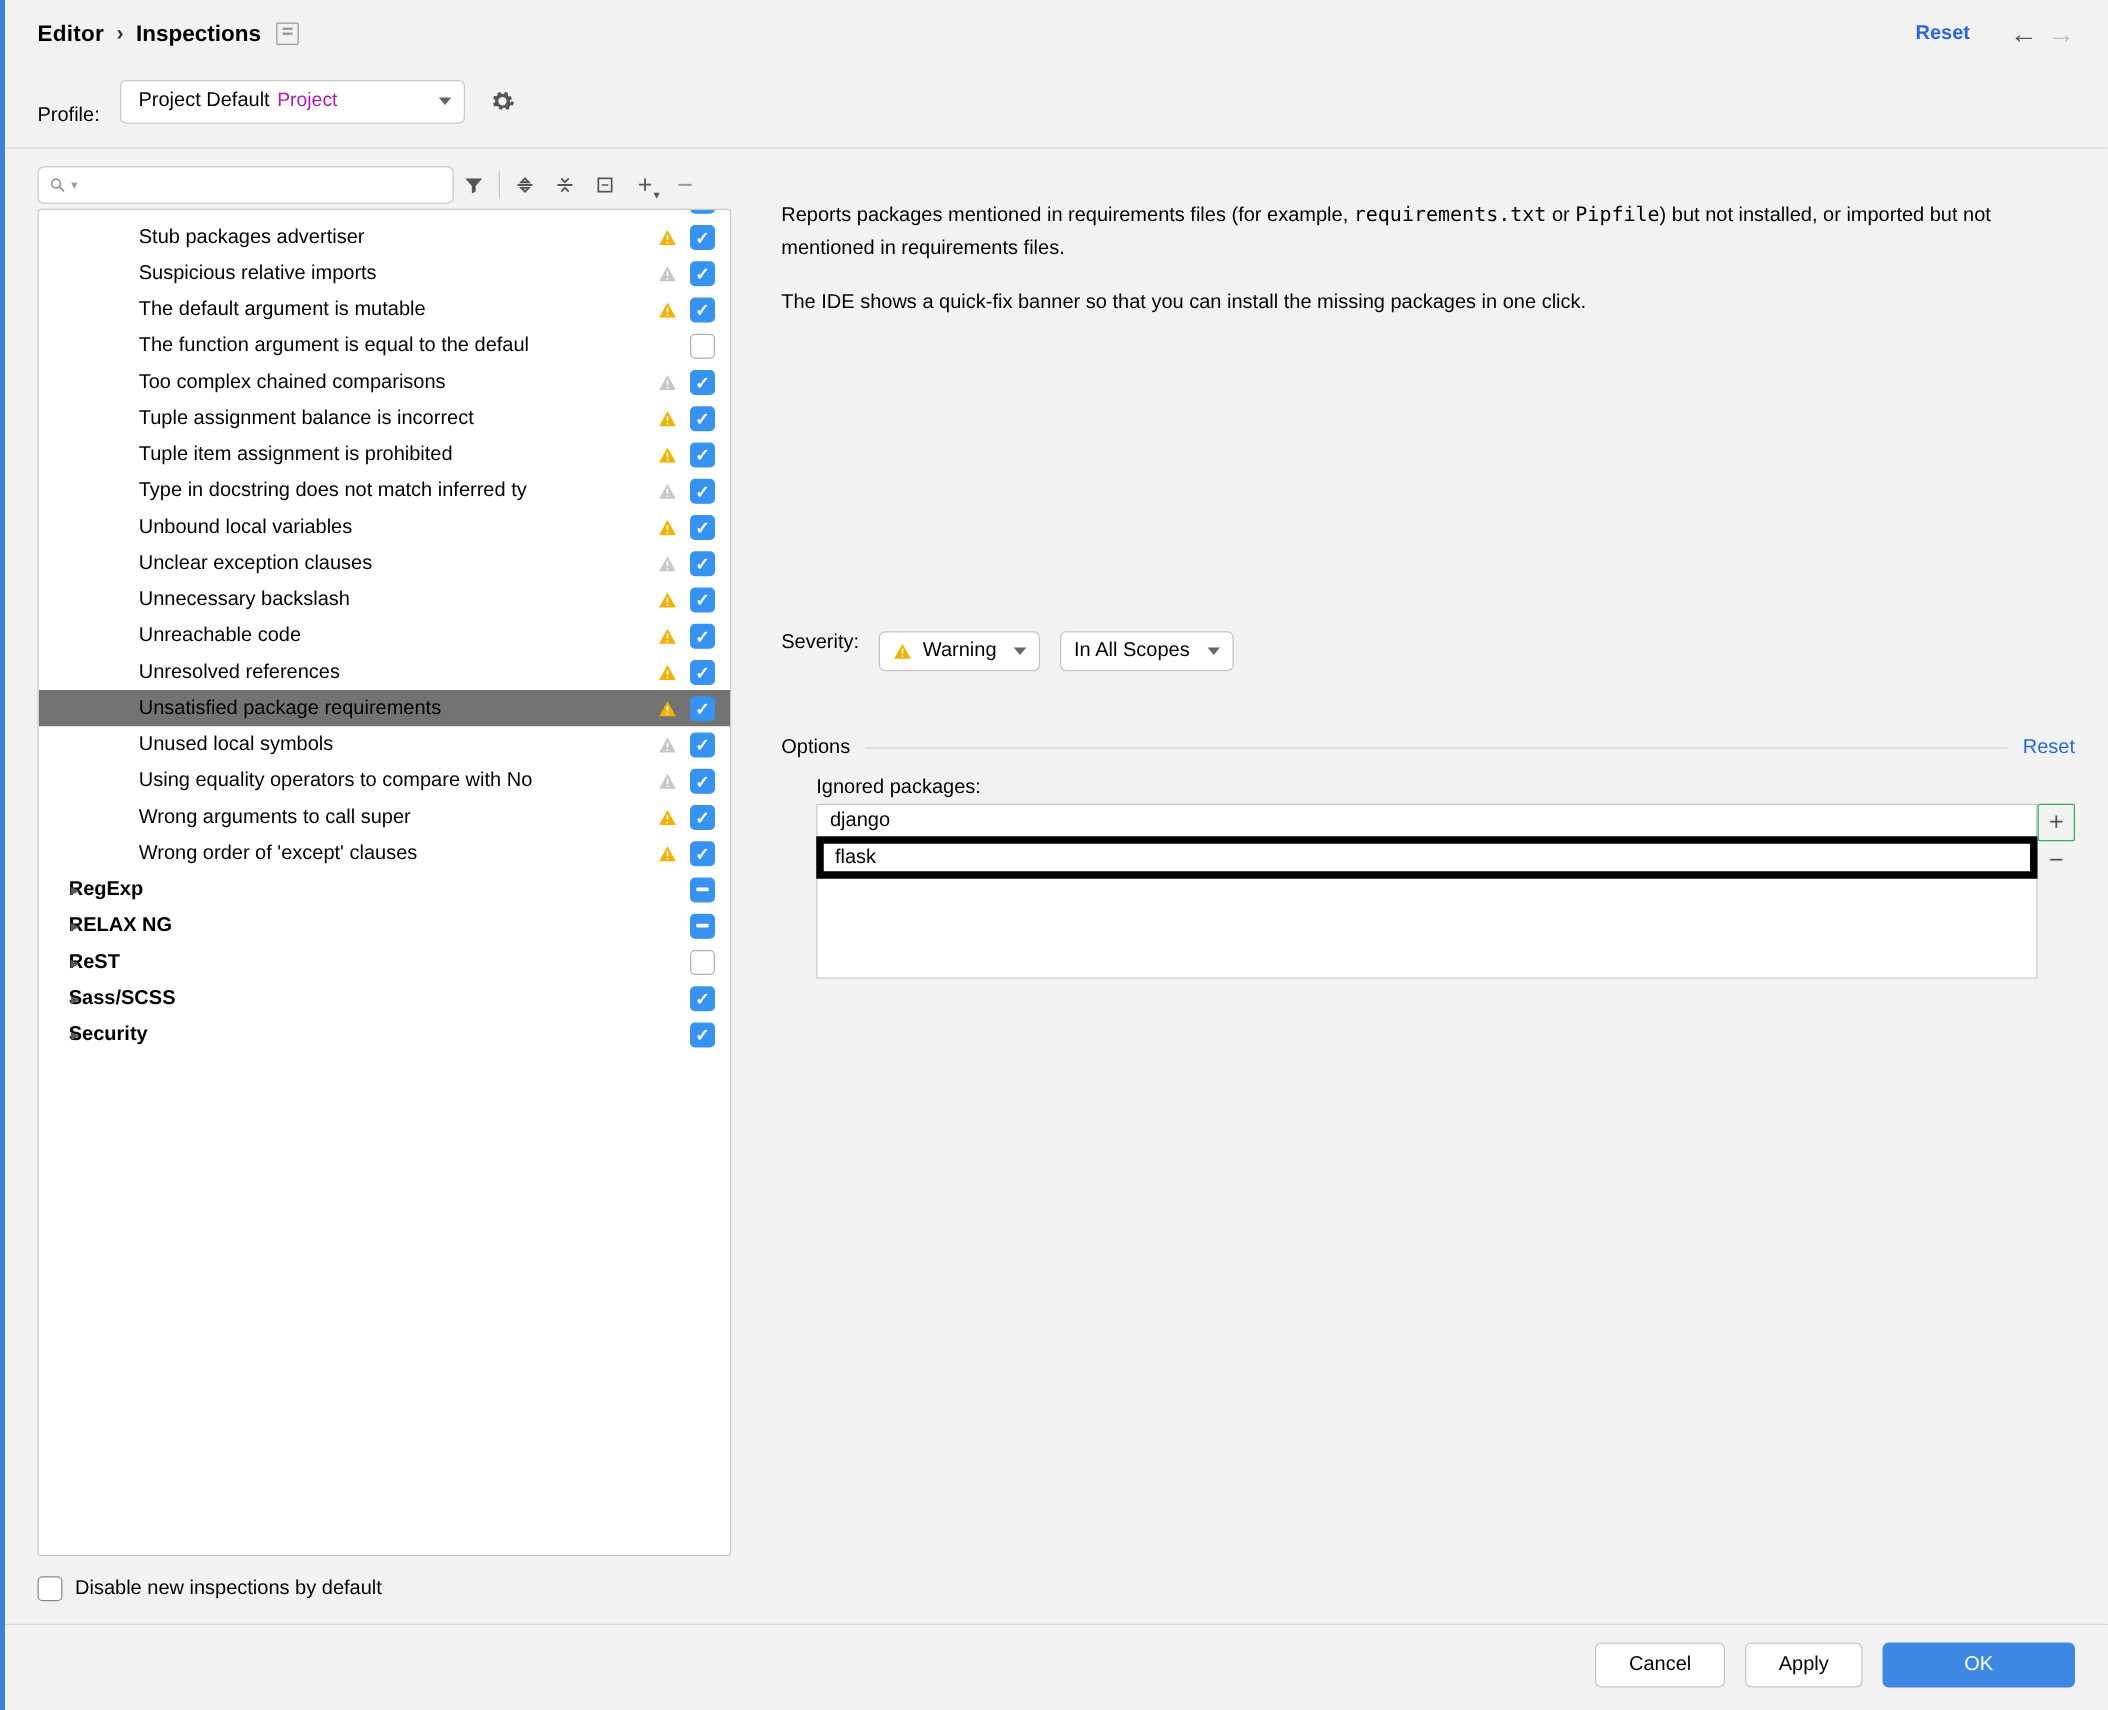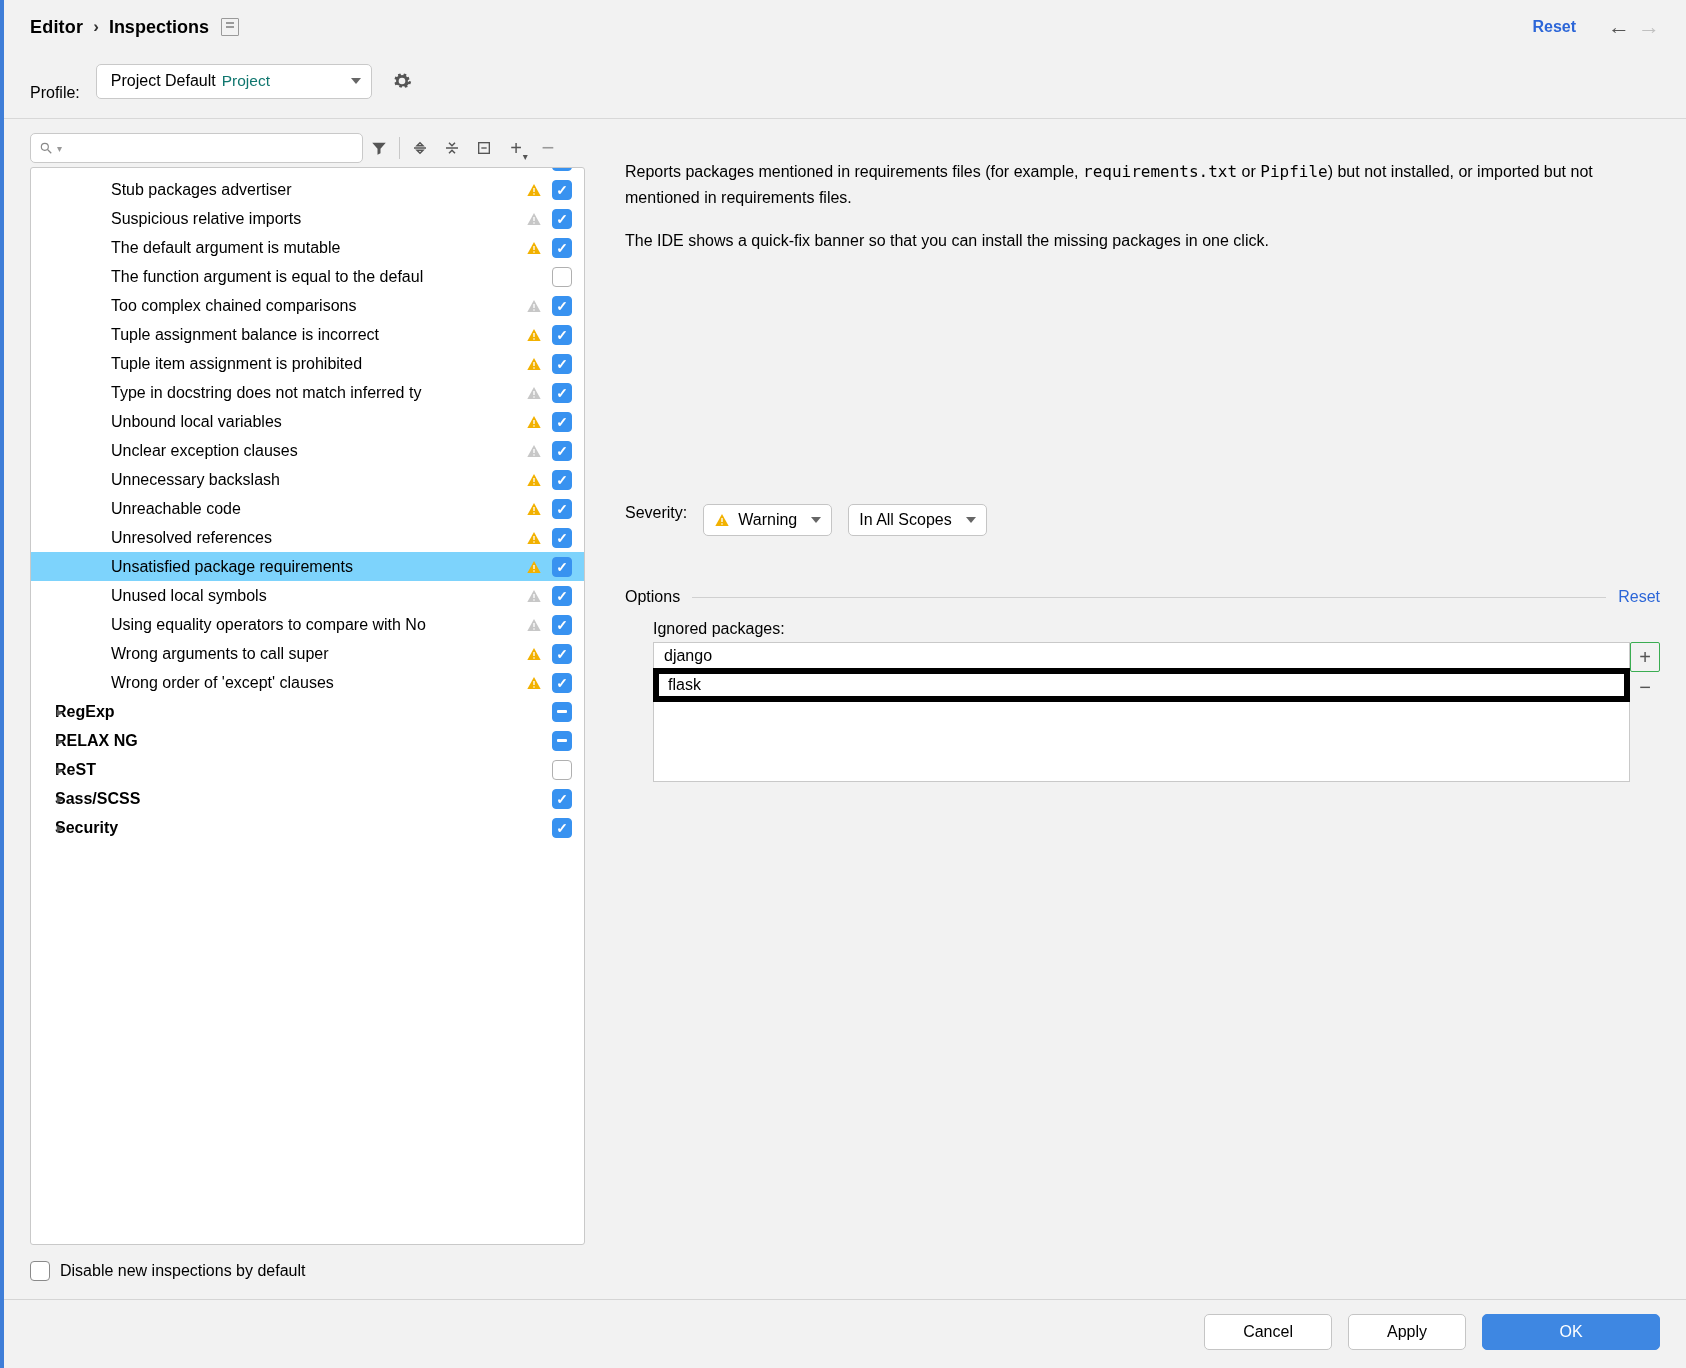--- a/index.html
+++ b/index.html
@@ -11,36 +11,36 @@
 .header .collapse-icon{margin-left:12px;display:inline-flex;width:16px;height:16px;border:1px solid #9a9a9a;align-items:center;justify-content:center;border-radius:1px;}
 .header .collapse-icon::after{content:"";width:8px;height:2px;background:#9a9a9a;box-shadow:0 -4px 0 #9a9a9a;}
 .header .spacer{flex:1;}
 .header .reset-link{color:#2c66d8;font-weight:600;font-size:16px;margin-right:24px;cursor:pointer;}
 .header .nav-arrow{font-size:22px;color:#555;margin-left:8px;cursor:default;}
 .header .nav-arrow.dis{color:#c0c0c0;}
 .profile-row{display:flex;align-items:center;padding:0 26px 14px 26px;border-bottom:1px solid #d8d8d8;height:46px;gap:16px;}
 .profile-label{font-size:16px;margin-top:23px;}
 .profile-select{display:flex;align-items:center;background:#fff;border:1px solid #c9c9c9;border-radius:5px;height:33px;padding:0 10px 0 14px;min-width:250px;cursor:pointer;}
 .profile-select .val{font-size:16px;}
-.profile-select .scope{color:#0f766e;margin-left:6px;}
+.profile-select .scope{color:#a21caf;margin-left:6px;}
 .profile-select .caret{margin-left:auto;}
 .gear-btn{width:28px;height:28px;display:flex;align-items:center;justify-content:center;cursor:pointer;color:#555;}
 .main{flex:1;display:flex;padding:12px 0 0 26px;overflow:hidden;gap:40px;}
 
 .left{width:555px;display:flex;flex-direction:column;}
 .toolbar{display:flex;align-items:center;gap:0;height:34px;margin-bottom:2px;}
 .search-box{display:flex;align-items:center;width:315px;height:28px;background:#fff;border:1px solid #c9c9c9;border-radius:5px;padding:0 8px;font-size:14px;color:#8a8a8a;gap:4px;}
 .search-box input{border:none;outline:none;flex:1;font-size:14px;}
 .tool-icon{width:32px;height:28px;display:flex;align-items:center;justify-content:center;color:#5a5a5a;cursor:pointer;font-size:18px;}
 .vsep{width:1px;height:22px;background:#c8c8c8;margin:0 4px;}
 .tree{flex:1;background:#fff;border:1px solid #c9c9c9;border-radius:3px;overflow:hidden;}
 .tree-scroll{height:100%;overflow-y:auto;}
 .tree-row{display:flex;align-items:center;height:29px;padding-left:80px;padding-right:8px;gap:6px;position:relative;}
 .tree-row.cat{padding-left:24px;font-weight:700;}
-.tree-row.selected{background:#7dd3fc;}
+.tree-row.selected{background:#737373;}
 .tree-row .expand{position:absolute;left:22px;font-size:12px;color:#5a5a5a;width:14px;text-align:center;cursor:pointer;}
 .tree-row .label{flex:1;font-size:16px;white-space:nowrap;overflow:hidden;}
 .warn{width:16px;height:16px;flex-shrink:0;}
 .chk{width:18px;height:18px;border-radius:4px;display:flex;align-items:center;justify-content:center;font-size:14px;font-weight:bold;background:#3892f0;color:#fff;border:1px solid #3892f0;cursor:pointer;flex-shrink:0;margin-left:4px;margin-right:4px;}
 .chk.off{background:#fff;border:1px solid #b0b0b0;}
 .chk.mixed{background:#3892f0;}
 .chk.off::after{content:"";}
 .chk.on::after{content:"✓";}
 .chk.mixed::after{content:"";width:10px;height:3px;background:#fff;border-radius:1px;}
 
@@ -62,21 +62,21 @@
 .ign-list .item{padding:4px 10px;font-size:16px;}
 .ign-list .item.editing{border:6px solid #000000;margin:-1px;padding:2px 9px;}
 .ign-btns{width:30px;display:flex;flex-direction:column;}
 .ign-btn{height:28px;display:flex;align-items:center;justify-content:center;font-size:20px;color:#555;cursor:pointer;border:1.5px solid transparent;}
 .ign-btn.hl{border:1.5px solid #3aad52;border-radius:2px;}
 
 .disable-row{display:flex;align-items:center;gap:10px;padding:16px 26px;font-size:16px;}
 .disable-row .cb{width:18px;height:18px;border:1.5px solid #8a8a8a;border-radius:4px;background:#fff;cursor:pointer;}
 .divider{height:1px;background:#d5d5d5;margin-top:2px;}
 .btn-row{display:flex;justify-content:flex-end;gap:16px;padding:14px 26px 18px;}
-.btn{height:34px;padding:0 38px;border-radius:5px;font-size:16px;cursor:pointer;display:flex;align-items:center;justify-content:center;border:1px solid #c5c5c5;background:#fff;}
+.btn{height:34px;padding:0 26px;border-radius:5px;font-size:16px;cursor:pointer;display:flex;align-items:center;justify-content:center;border:1px solid #c5c5c5;background:#fff;}
 .btn.primary{background:#3e87e2;color:#ffffff;border:1px solid #3e87e2;min-width:100px;}
 .caret{display:inline-block;width:0;height:0;border-left:5px solid transparent;border-right:5px solid transparent;border-top:6px solid #666;}
 </style>
 </head>
 <body>
 
 <div class="dialog">
 
   <div class="header">
     <span class="crumb">Editor</span>

